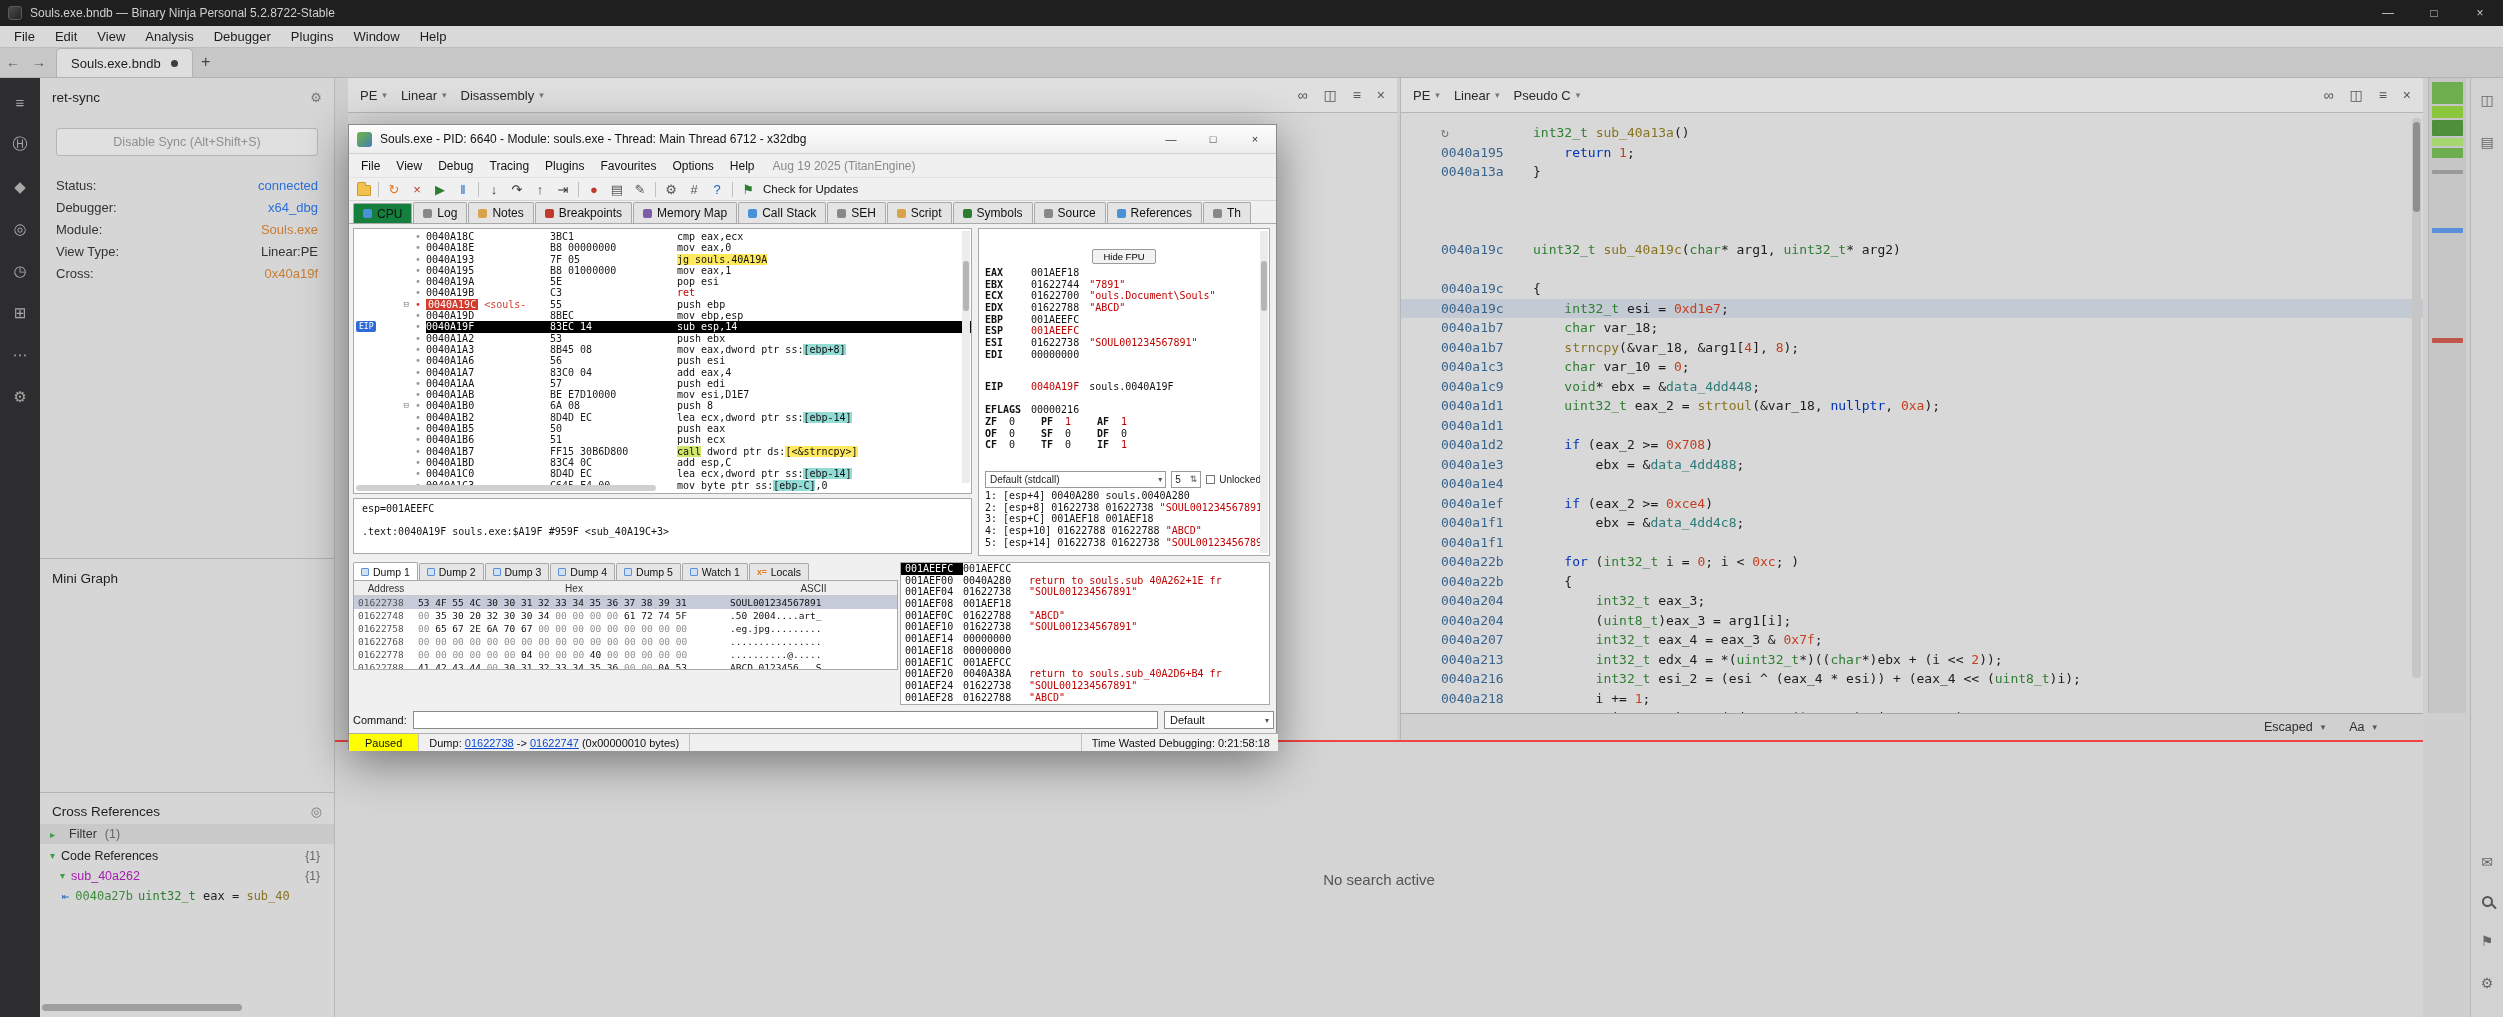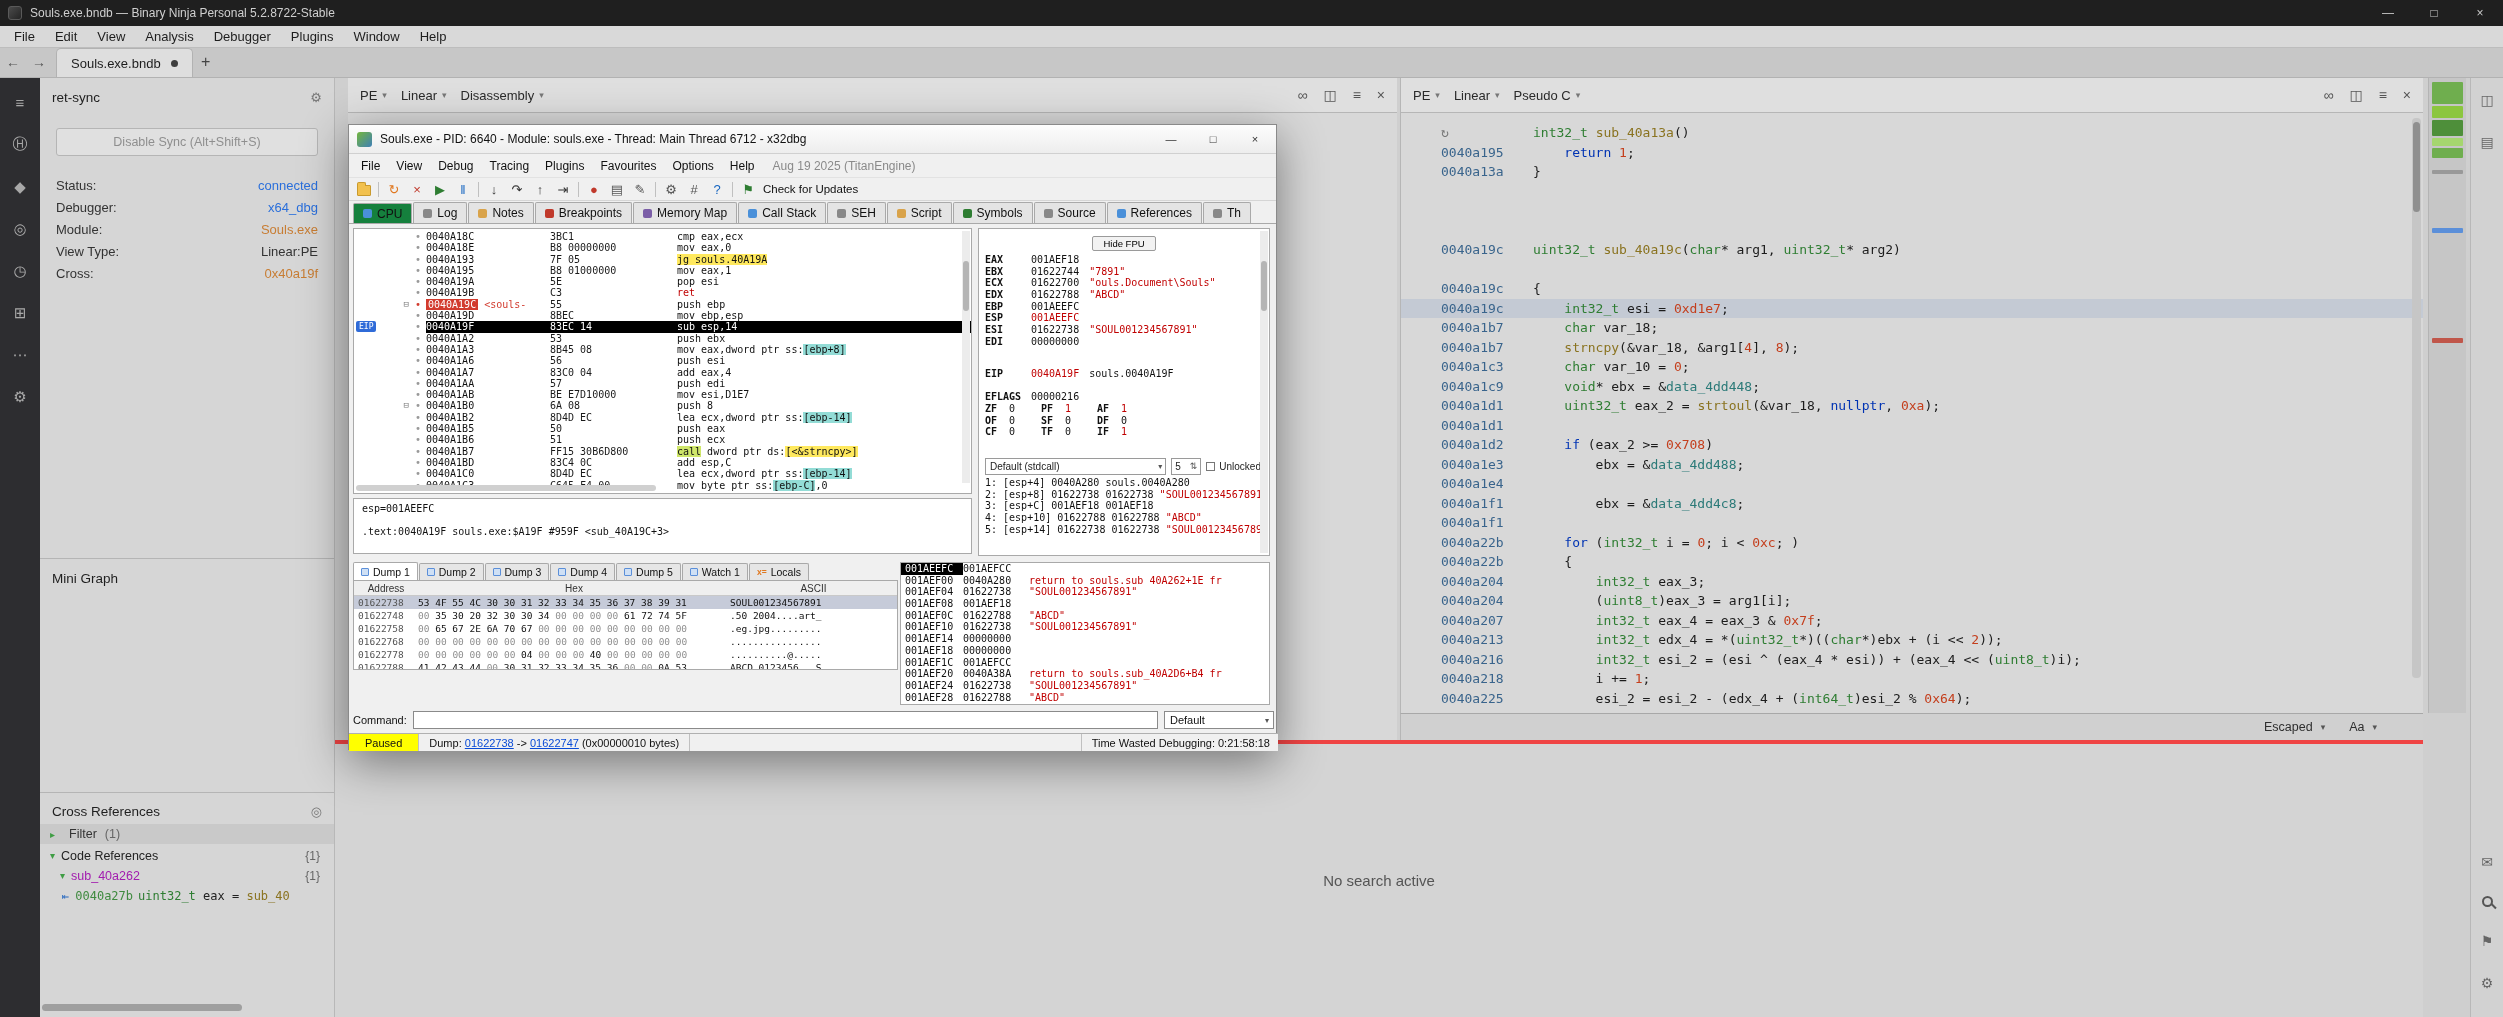--- a/index.html
+++ b/index.html
@@ -56,21 +56,21 @@
   .cl.hl{background:#c4cad4}
   .ca{width:66px;margin-left:40px;color:#39648c;flex:none}
   .careicon{color:#777}
   .ct{margin-left:26px;color:#1c1c1c}
   .c-ty{color:#2e7d32}.c-kw{color:#0033b3}.c-num{color:#c43e1c}.c-fn{color:#8a7320}.c-dt{color:#2b7a78}
   .vsb{position:absolute;right:2px;top:40px;width:9px;height:560px;background:#c6c6c6;border-radius:4px}
   .vsb .thumb{position:absolute;left:1px;top:4px;width:7px;height:90px;background:#8f8f8f;border-radius:4px}
 
   #findbar{position:absolute;left:1400px;top:713px;width:1023px;height:27px;background:#d0d0d0;border-top:1px solid #a8a8a8;border-left:1px solid #b6b6b6;display:flex;align-items:center;justify-content:flex-end;gap:8px;padding-right:46px;font-size:12.5px;color:#2e2e2e}
   .fcaret{color:#555;font-size:9px}
-  #bottompanel{position:absolute;left:335px;top:740px;width:2088px;height:277px;background:#d4d4d4;border-top:4px solid #ef4444;display:flex;align-items:center;justify-content:center;color:#555;font-size:15px}
+  #bottompanel{position:absolute;left:335px;top:740px;width:2088px;height:277px;background:#d4d4d4;border-top:2px solid #ef4444;display:flex;align-items:center;justify-content:center;color:#555;font-size:15px}
 
   #featuremap{position:absolute;left:2428px;top:78px;width:38px;height:635px;background:#c6c6c6;border-left:1px solid #b4b4b4}
   .fmb{position:absolute;left:3px;right:3px;border-radius:1px}
   #rightstrip{position:absolute;left:2470px;top:78px;width:33px;height:939px;background:#d2d2d2;border-left:1px solid #b8b8b8;display:flex;flex-direction:column;align-items:center;padding:14px 0 26px 0;gap:26px}
   .rsicon{color:#666;font-size:14px}
   .rs-spacer{flex:1}
   .lens{width:11px;height:11px;border:2px solid #555;border-radius:50%;position:relative}
   .lens::after{content:"";position:absolute;width:7px;height:2px;background:#555;transform:rotate(45deg);right:-6px;bottom:-2px}
 
   
@@ -110,21 +110,21 @@
   .hl-c{background:#93dcd6}
   .t-red{color:#c00000}
   .eiptag{position:absolute;left:2px;top:0;background:#2f6bd8;color:#fff;font-size:8px;padding:0 3px;border-radius:2px;height:11px;line-height:11px}
   .boxg{margin-left:auto;color:#777;font-size:9px;margin-right:1px}
   .hsb{position:absolute;left:2px;bottom:2px;width:300px;height:6px;background:#d0d0d0;border-radius:3px}
   .dis-vsb{position:absolute;right:1px;top:2px;width:8px;bottom:10px;background:#ececec}
   .dis-vsb .thumb{position:absolute;left:1px;top:30px;width:6px;height:50px;background:#b5b5b5;border-radius:3px}
   #infopane{left:4px;top:373px;width:619px;height:56px;font-family:"DejaVu Sans Mono",monospace;font-size:10px;color:#111;padding:4px 8px}
   #infol2{margin-top:12px}
   #regpane{left:629px;top:103px;width:292px;height:328px}
-  .fpuwrap{display:flex;justify-content:center;padding-top:7px}
+  .fpuwrap{display:flex;justify-content:center;padding-top:20px}
   .fpubtn{height:15px;font-size:9.5px;border:1px solid #9a9a9a;background:#f2f2f2;border-radius:2px;padding:0 10px;font-family:"Liberation Sans",sans-serif}
   #regstack{padding-top:3px}
   .rrow{display:flex;height:11.7px;line-height:11.7px;font-family:"DejaVu Sans Mono",monospace;font-size:10px;padding-left:6px;white-space:pre;color:#111}
   .rn{width:46px;font-weight:700}
   .rx{margin-left:10px}
   .red{color:#c00000}
   .rstr{color:#c00000}
   .spacer{width:100%}
   .fp{width:56px;display:flex}
   .fn2{width:24px;font-weight:700}
@@ -324,20 +324,21 @@
         <div class="cl hl"><span class="ca">0040a19c</span><span class="ct">    <span class="c-ty">int32_t</span> esi = <span class="c-num">0xd1e7</span>;</span></div>
         <div class="cl"><span class="ca">0040a1b7</span><span class="ct">    <span class="c-ty">char</span> var_18;</span></div>
         <div class="cl"><span class="ca">0040a1b7</span><span class="ct">    <span class="c-fn">strncpy</span>(&amp;var_18, &amp;arg1[<span class="c-num">4</span>], <span class="c-num">8</span>);</span></div>
         <div class="cl"><span class="ca">0040a1c3</span><span class="ct">    <span class="c-ty">char</span> var_10 = <span class="c-num">0</span>;</span></div>
         <div class="cl"><span class="ca">0040a1c9</span><span class="ct">    <span class="c-ty">void</span>* ebx = &amp;<span class="c-dt">data_4dd448</span>;</span></div>
         <div class="cl"><span class="ca">0040a1d1</span><span class="ct">    <span class="c-ty">uint32_t</span> eax_2 = <span class="c-fn">strtoul</span>(&amp;var_18, <span class="c-kw">nullptr</span>, <span class="c-num">0xa</span>);</span></div>
         <div class="cl"><span class="ca">0040a1d1</span><span class="ct"></span></div>
         <div class="cl"><span class="ca">0040a1d2</span><span class="ct">    <span class="c-kw">if</span> (eax_2 &gt;= <span class="c-num">0x708</span>)</span></div>
         <div class="cl"><span class="ca">0040a1e3</span><span class="ct">        ebx = &amp;<span class="c-dt">data_4dd488</span>;</span></div>
         <div class="cl"><span class="ca">0040a1e4</span><span class="ct"></span></div>
+        <div class="cl"><span class="ca">0040a1ef</span><span class="ct">    <span class="c-kw">if</span> (eax_2 &gt;= <span class="c-num">0xce4</span>)</span></div>
         <div class="cl"><span class="ca">0040a1f1</span><span class="ct">        ebx = &amp;<span class="c-dt">data_4dd4c8</span>;</span></div>
         <div class="cl"><span class="ca">0040a1f1</span><span class="ct"></span></div>
         <div class="cl"><span class="ca">0040a22b</span><span class="ct">    <span class="c-kw">for</span> (<span class="c-ty">int32_t</span> i = <span class="c-num">0</span>; i &lt; <span class="c-num">0xc</span>; )</span></div>
         <div class="cl"><span class="ca">0040a22b</span><span class="ct">    {</span></div>
         <div class="cl"><span class="ca">0040a204</span><span class="ct">        <span class="c-ty">int32_t</span> eax_3;</span></div>
         <div class="cl"><span class="ca">0040a204</span><span class="ct">        (<span class="c-ty">uint8_t</span>)eax_3 = arg1[i];</span></div>
         <div class="cl"><span class="ca">0040a207</span><span class="ct">        <span class="c-ty">int32_t</span> eax_4 = eax_3 &amp; <span class="c-num">0x7f</span>;</span></div>
         <div class="cl"><span class="ca">0040a213</span><span class="ct">        <span class="c-ty">int32_t</span> edx_4 = *(<span class="c-ty">uint32_t</span>*)((<span class="c-ty">char</span>*)ebx + (i &lt;&lt; <span class="c-num">2</span>));</span></div>
         <div class="cl"><span class="ca">0040a216</span><span class="ct">        <span class="c-ty">int32_t</span> esi_2 = (esi ^ (eax_4 * esi)) + (eax_4 &lt;&lt; (<span class="c-ty">uint8_t</span>)i);</span></div>
         <div class="cl"><span class="ca">0040a218</span><span class="ct">        i += <span class="c-num">1</span>;</span></div>

